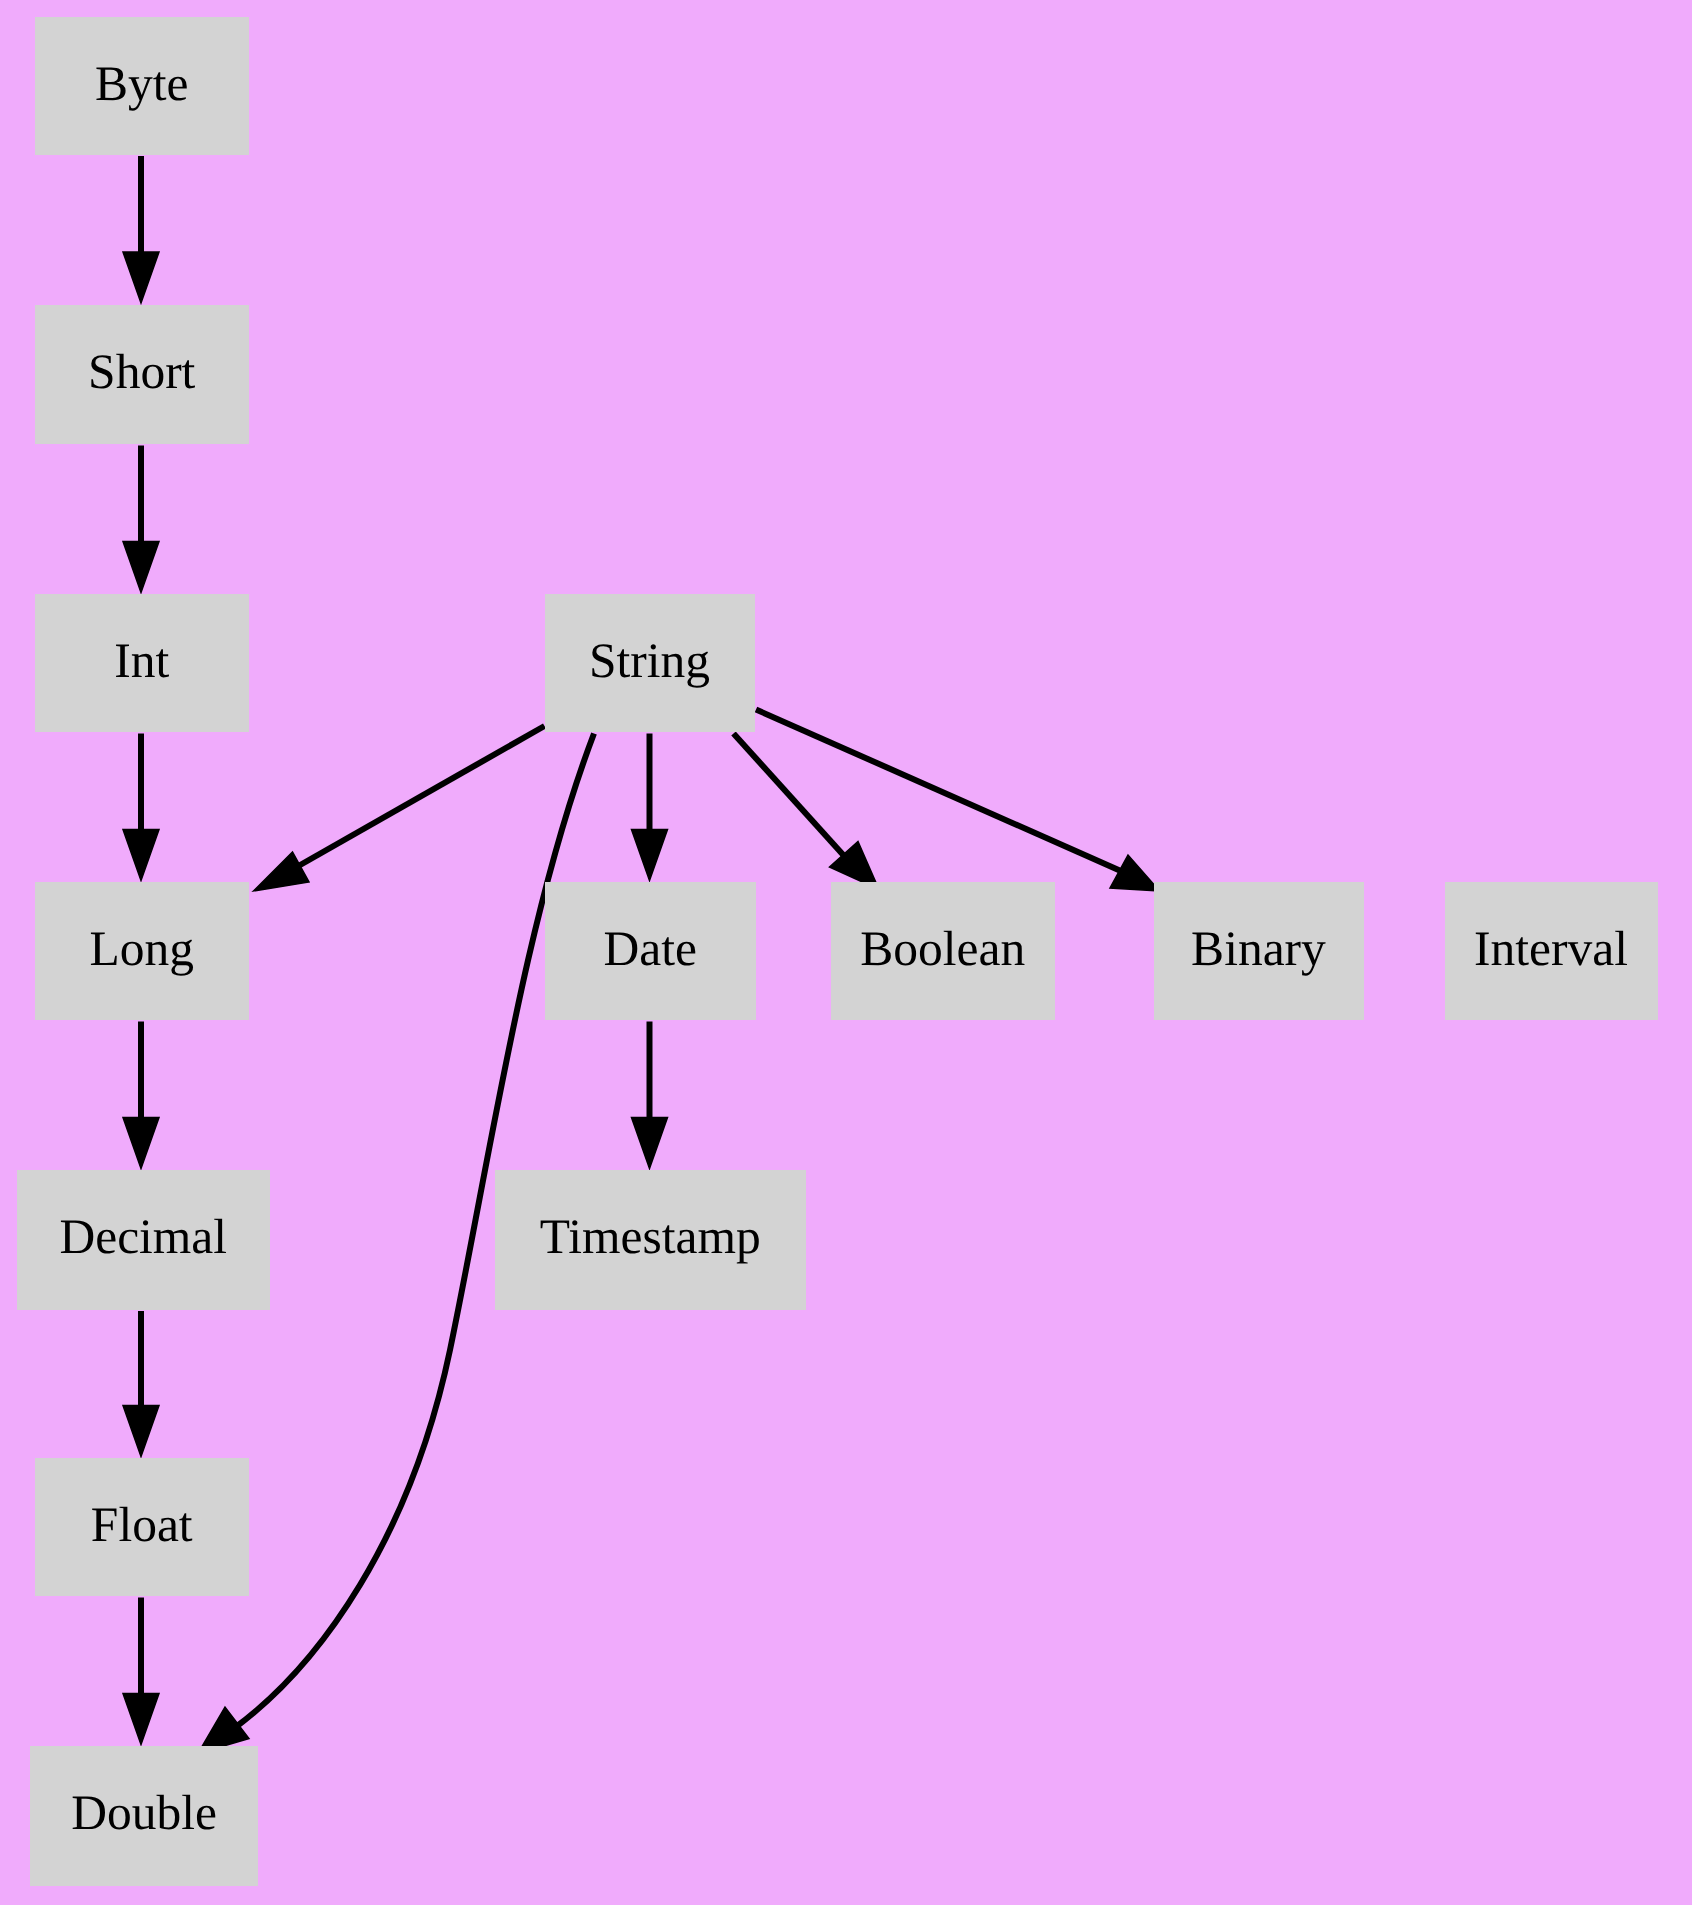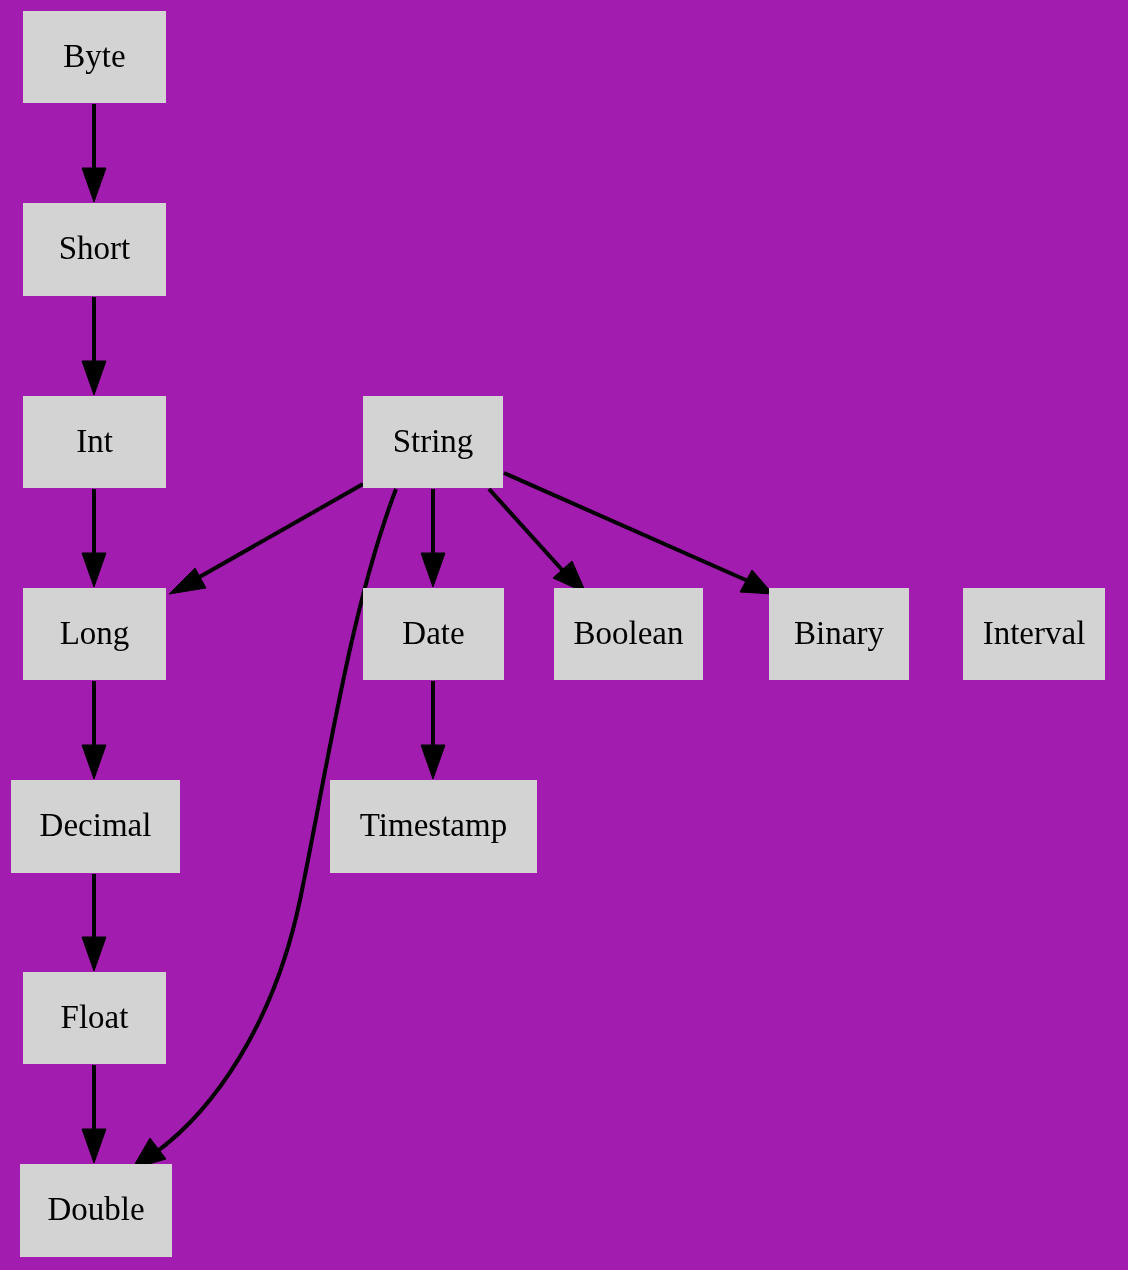--- a/index.html
+++ b/index.html
@@ -10,21 +10,21 @@
   body {
     width: 1128px;
     height: 1270px;
     font-family: "Liberation Serif", serif;
     overflow: hidden;
   }
   #graph-root {
     position: relative;
     width: 1128px;
     height: 1270px;
-    background: #a21caf;
+    background: #f0abfc;
   }
   svg#graph-canvas {
     position: absolute;
     top: 0;
     left: 0;
     width: 1128px;
     height: 1270px;
     display: block;
   }
   .node-box {

